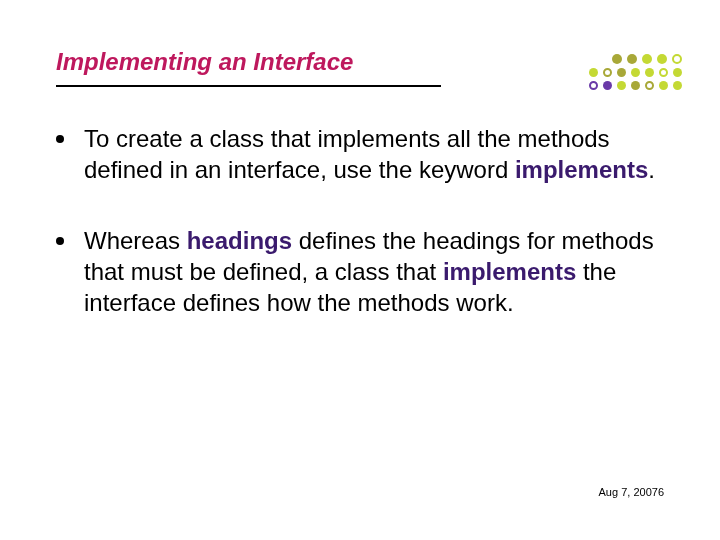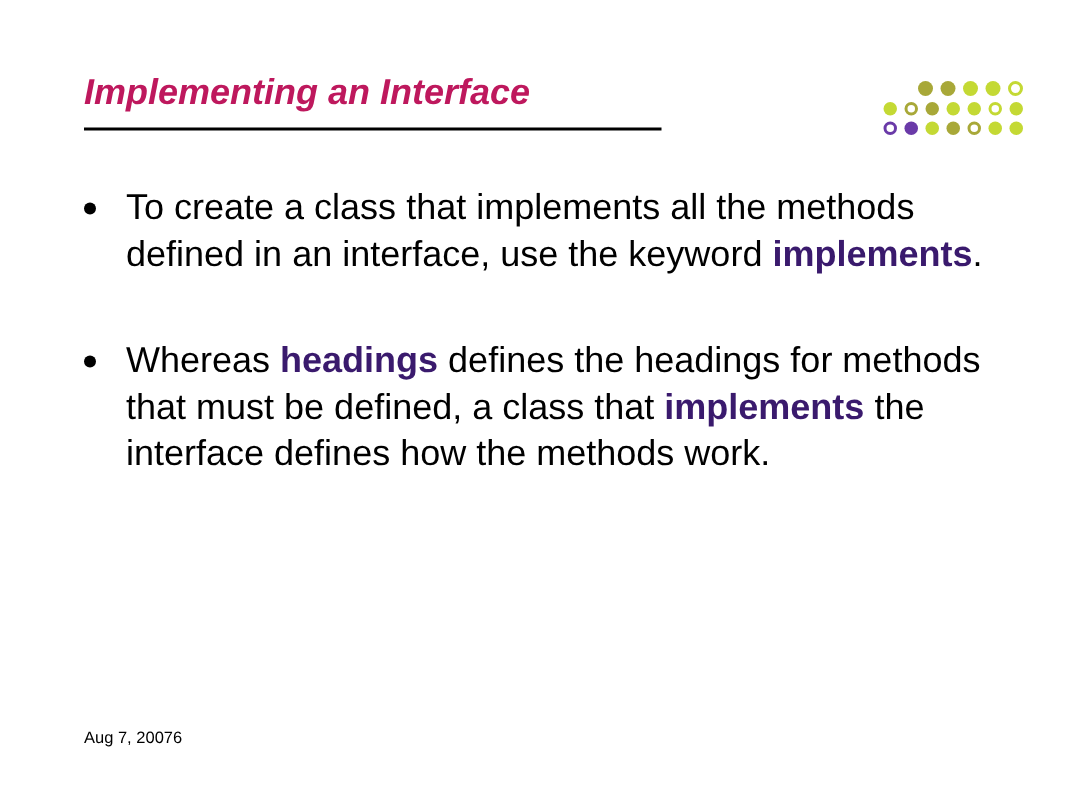--- a/index.html
+++ b/index.html
@@ -89,21 +89,21 @@
   .kw {
     font-weight: bold;
     color: #3a1a6d;
   }
   .footer {
     position: absolute;
     bottom: 42px;
     left: 56px;
     right: 56px;
     display: flex;
-    justify-content: flex-start;
+    justify-content: flex-end;
     font-size: 11px;
     color: #000;
   }
 </style>
 </head>
 <body>
 
 <div class="slide">
 
   <div class="dots">

